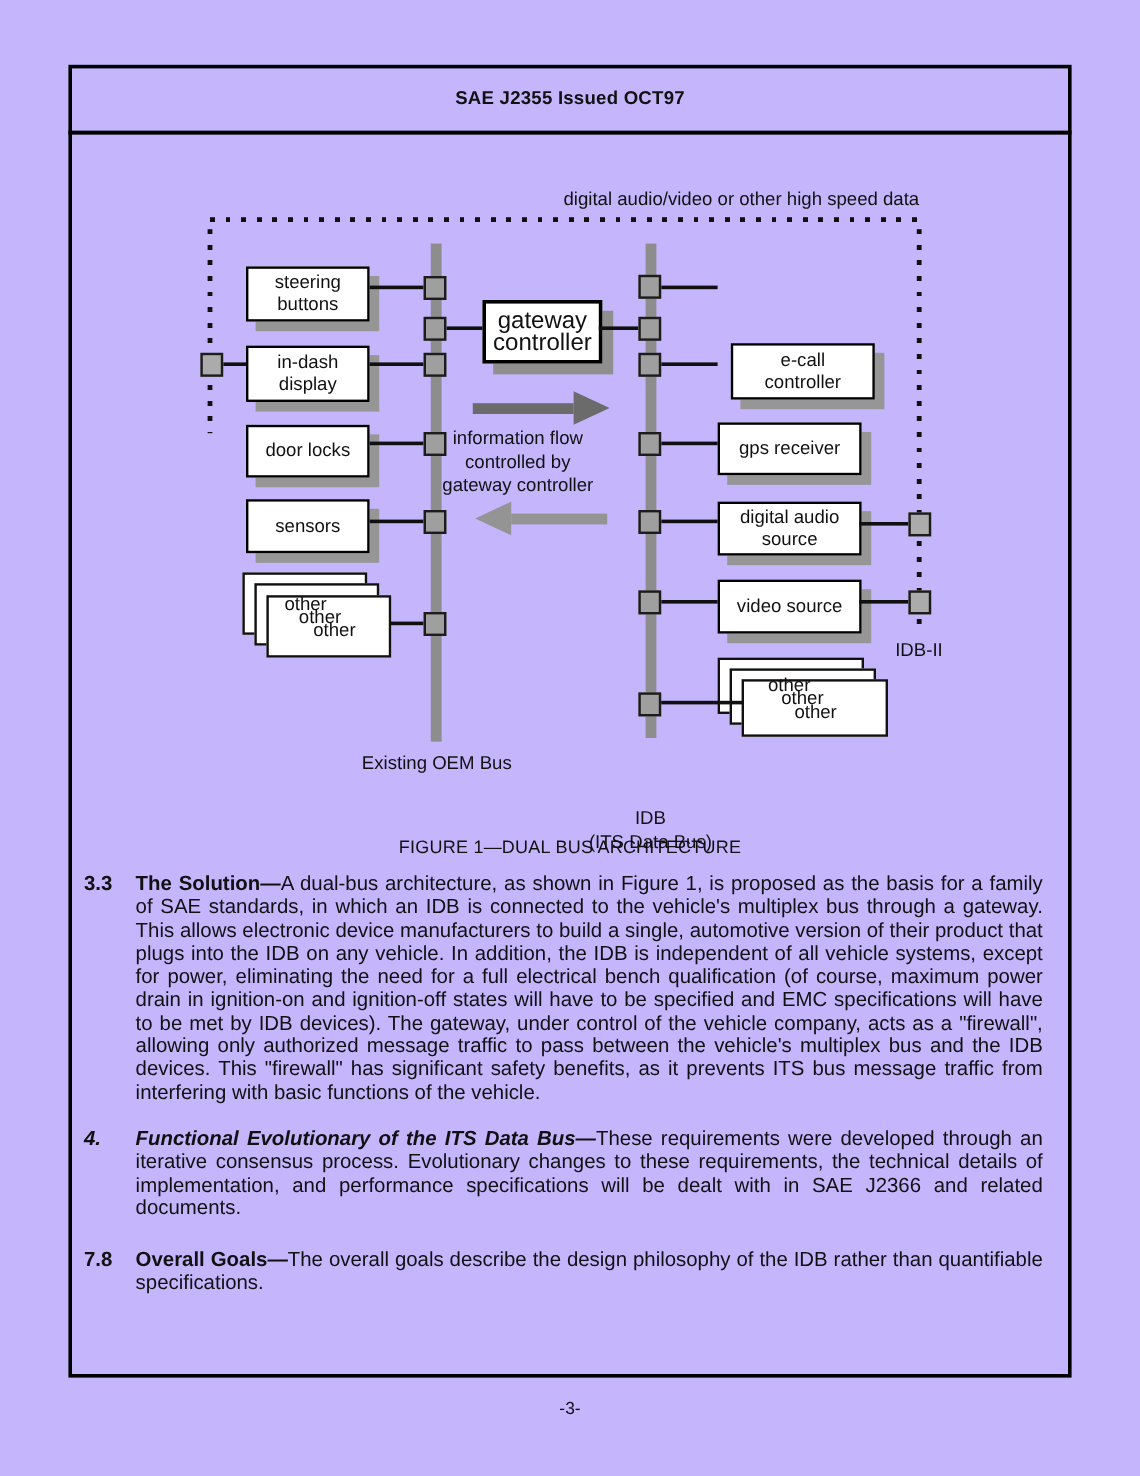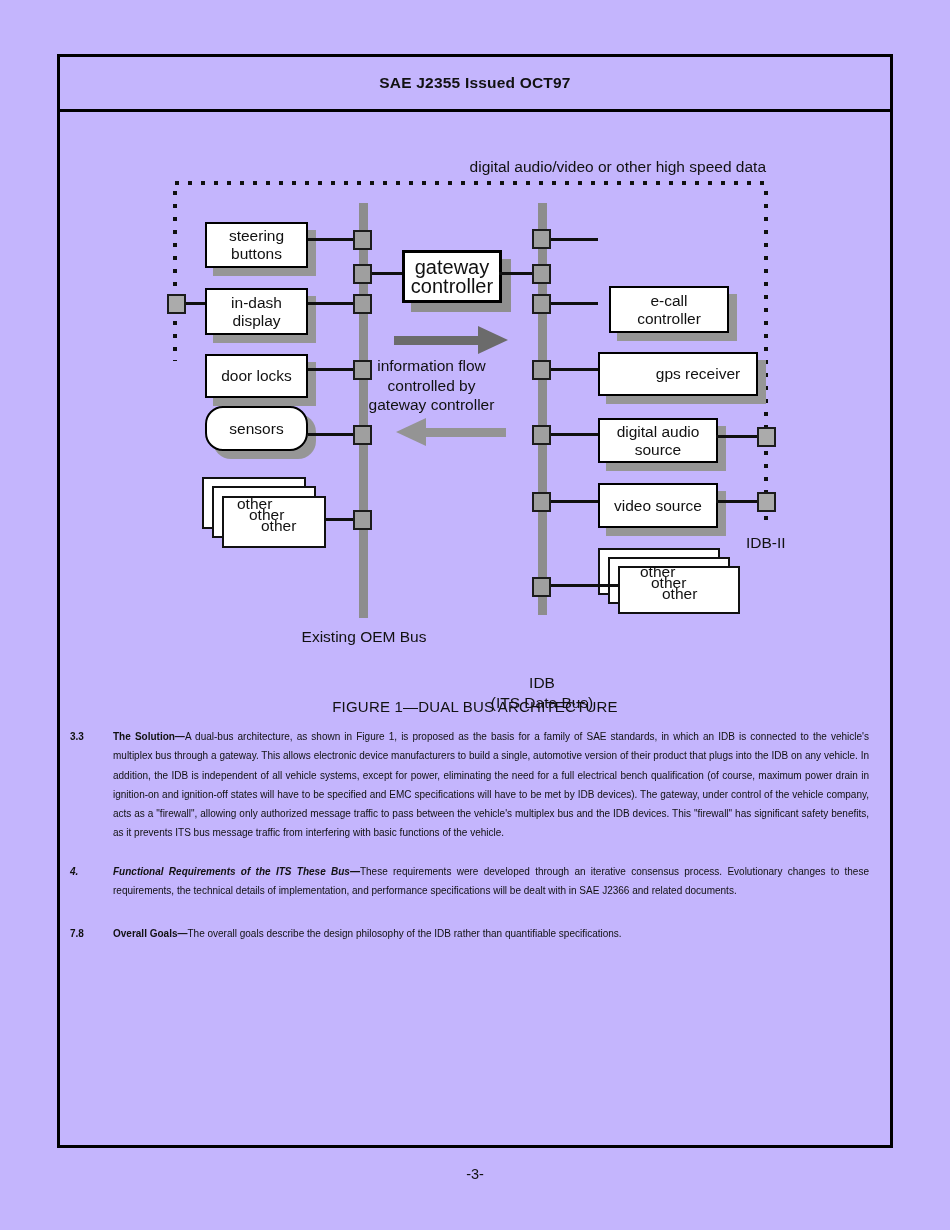--- a/index.html
+++ b/index.html
@@ -30,21 +30,21 @@
   .dot-v{position:absolute;width:4px;z-index:0;
          background:repeating-linear-gradient(to bottom,#101010 0 4px,transparent 4px 13px);}
   .diag-label{position:absolute;font-size:15.5px;}
   .center-txt{text-align:center;white-space:pre-line;line-height:19.5px;}
   .arrow-shaft{position:absolute;height:9px;z-index:2;}
   .arrow-head{position:absolute;width:0;height:0;border-top:14px solid transparent;
               border-bottom:14px solid transparent;z-index:2;}
   .caption{position:absolute;left:0;top:698px;width:950px;text-align:center;font-size:15px;letter-spacing:.2px;}
 
   
-  .textblock{position:absolute;left:70px;top:727px;width:799px;font-size:10px;line-height:19.3px;}
+  .textblock{position:absolute;left:70px;top:727px;width:799px;font-size:17px;line-height:19.3px;}
   .para{display:flex;margin:0 0 19px 0;}
   .para .num{width:43px;flex:0 0 43px;font-weight:bold;}
   .para .txt{flex:1;text-align:justify;}
   .h{font-weight:bold;}
   .it{font-style:italic;}
   .para.gap{margin-bottom:24px;}
 </style>
 </head>
 <body>
 
@@ -98,28 +98,28 @@
 
   <div class="conn edge" style="left:167px;top:294px;"></div>
   <div class="conn edge" style="left:757px;top:427px;"></div>
   <div class="conn edge" style="left:757px;top:492px;"></div>
 
   <div class="dev" style="left:205px;top:222px;width:99px;height:42px;">steering
 buttons</div>
   <div class="dev" style="left:205px;top:288px;width:99px;height:43px;">in-dash
 display</div>
   <div class="dev" style="left:205px;top:354px;width:99px;height:40px;">door locks</div>
-  <div class="dev" style="left:205px;top:406px;width:99px;height:41px;border-radius:18px;">sensors</div>
+  <div class="dev" style="left:205px;top:416px;width:99px;height:41px;">sensors</div>
 
   <div class="gw">gateway
 controller</div>
 
   <div class="dev" style="left:598px;top:286px;width:116px;height:43px;margin-left:11px;">e-call
 controller</div>
-  <div class="dev" style="left:598px;top:352px;width:116px;height:40px;padding-left:40px;">gps receiver</div>
+  <div class="dev" style="left:598px;top:352px;width:116px;height:40px;">gps receiver</div>
   <div class="dev" style="left:598px;top:418px;width:116px;height:41px;">digital audio
 source</div>
   <div class="dev" style="left:598px;top:483px;width:116px;height:41px;">video source</div>
 
   <div class="stack-box" style="left:202px;top:477px;width:100px;height:48px;z-index:2;"></div>
   <div class="stack-box" style="left:212px;top:486px;width:100px;height:48px;z-index:3;"></div>
   <div class="stack-box" style="left:222px;top:496px;width:100px;height:48px;z-index:4;"></div>
   <span class="stack-txt" style="left:237px;top:495px;">other</span>
   <span class="stack-txt" style="left:249px;top:506px;">other</span>
   <span class="stack-txt" style="left:261px;top:517px;">other</span>
@@ -146,21 +146,21 @@
 
   <div class="caption">FIGURE 1—DUAL BUS ARCHITECTURE</div>
 
   <div class="textblock">
     <div class="para">
       <div class="num">3.3</div>
       <div class="txt"><span class="h">The Solution—</span><span>A dual-bus architecture, as shown in Figure 1, is proposed as the basis for a family of SAE standards, in which an IDB is connected to the vehicle's multiplex bus through a gateway.  This allows electronic device manufacturers to build a single, automotive version of their product that plugs into the IDB on any vehicle.  In addition, the IDB is independent of all vehicle systems, except for power, eliminating the need for a full electrical bench qualification (of course, maximum power drain in ignition-on and ignition-off states will have to be specified and EMC specifications will have to be met by IDB devices).  The gateway, under control of the vehicle company, acts as a "firewall", allowing only authorized message traffic to pass between the vehicle's multiplex bus and the IDB devices.  This "firewall" has significant safety benefits, as it prevents ITS bus message traffic from interfering with basic functions of the vehicle.</span></div>
     </div>
     <div class="para gap">
       <div class="num it">4.</div>
-      <div class="txt"><span class="h it">Functional Requirements of the ITS These Bus—</span><span>These requirements were developed through an iterative consensus process.  Evolutionary changes to these requirements, the technical details of implementation, and performance specifications will be dealt with in SAE J2366 and related documents.</span></div>
+      <div class="txt"><span class="h it">Functional Evolutionary of the ITS Data Bus—</span><span>These requirements were developed through an iterative consensus process.  Evolutionary changes to these requirements, the technical details of implementation, and performance specifications will be dealt with in SAE J2366 and related documents.</span></div>
     </div>
     <div class="para">
       <div class="num">7.8</div>
       <div class="txt"><span class="h">Overall Goals—</span><span>The overall goals describe the design philosophy of the IDB rather than quantifiable specifications.</span></div>
     </div>
   </div>
 
   <div class="footer">-3-</div>
 
 </div>

